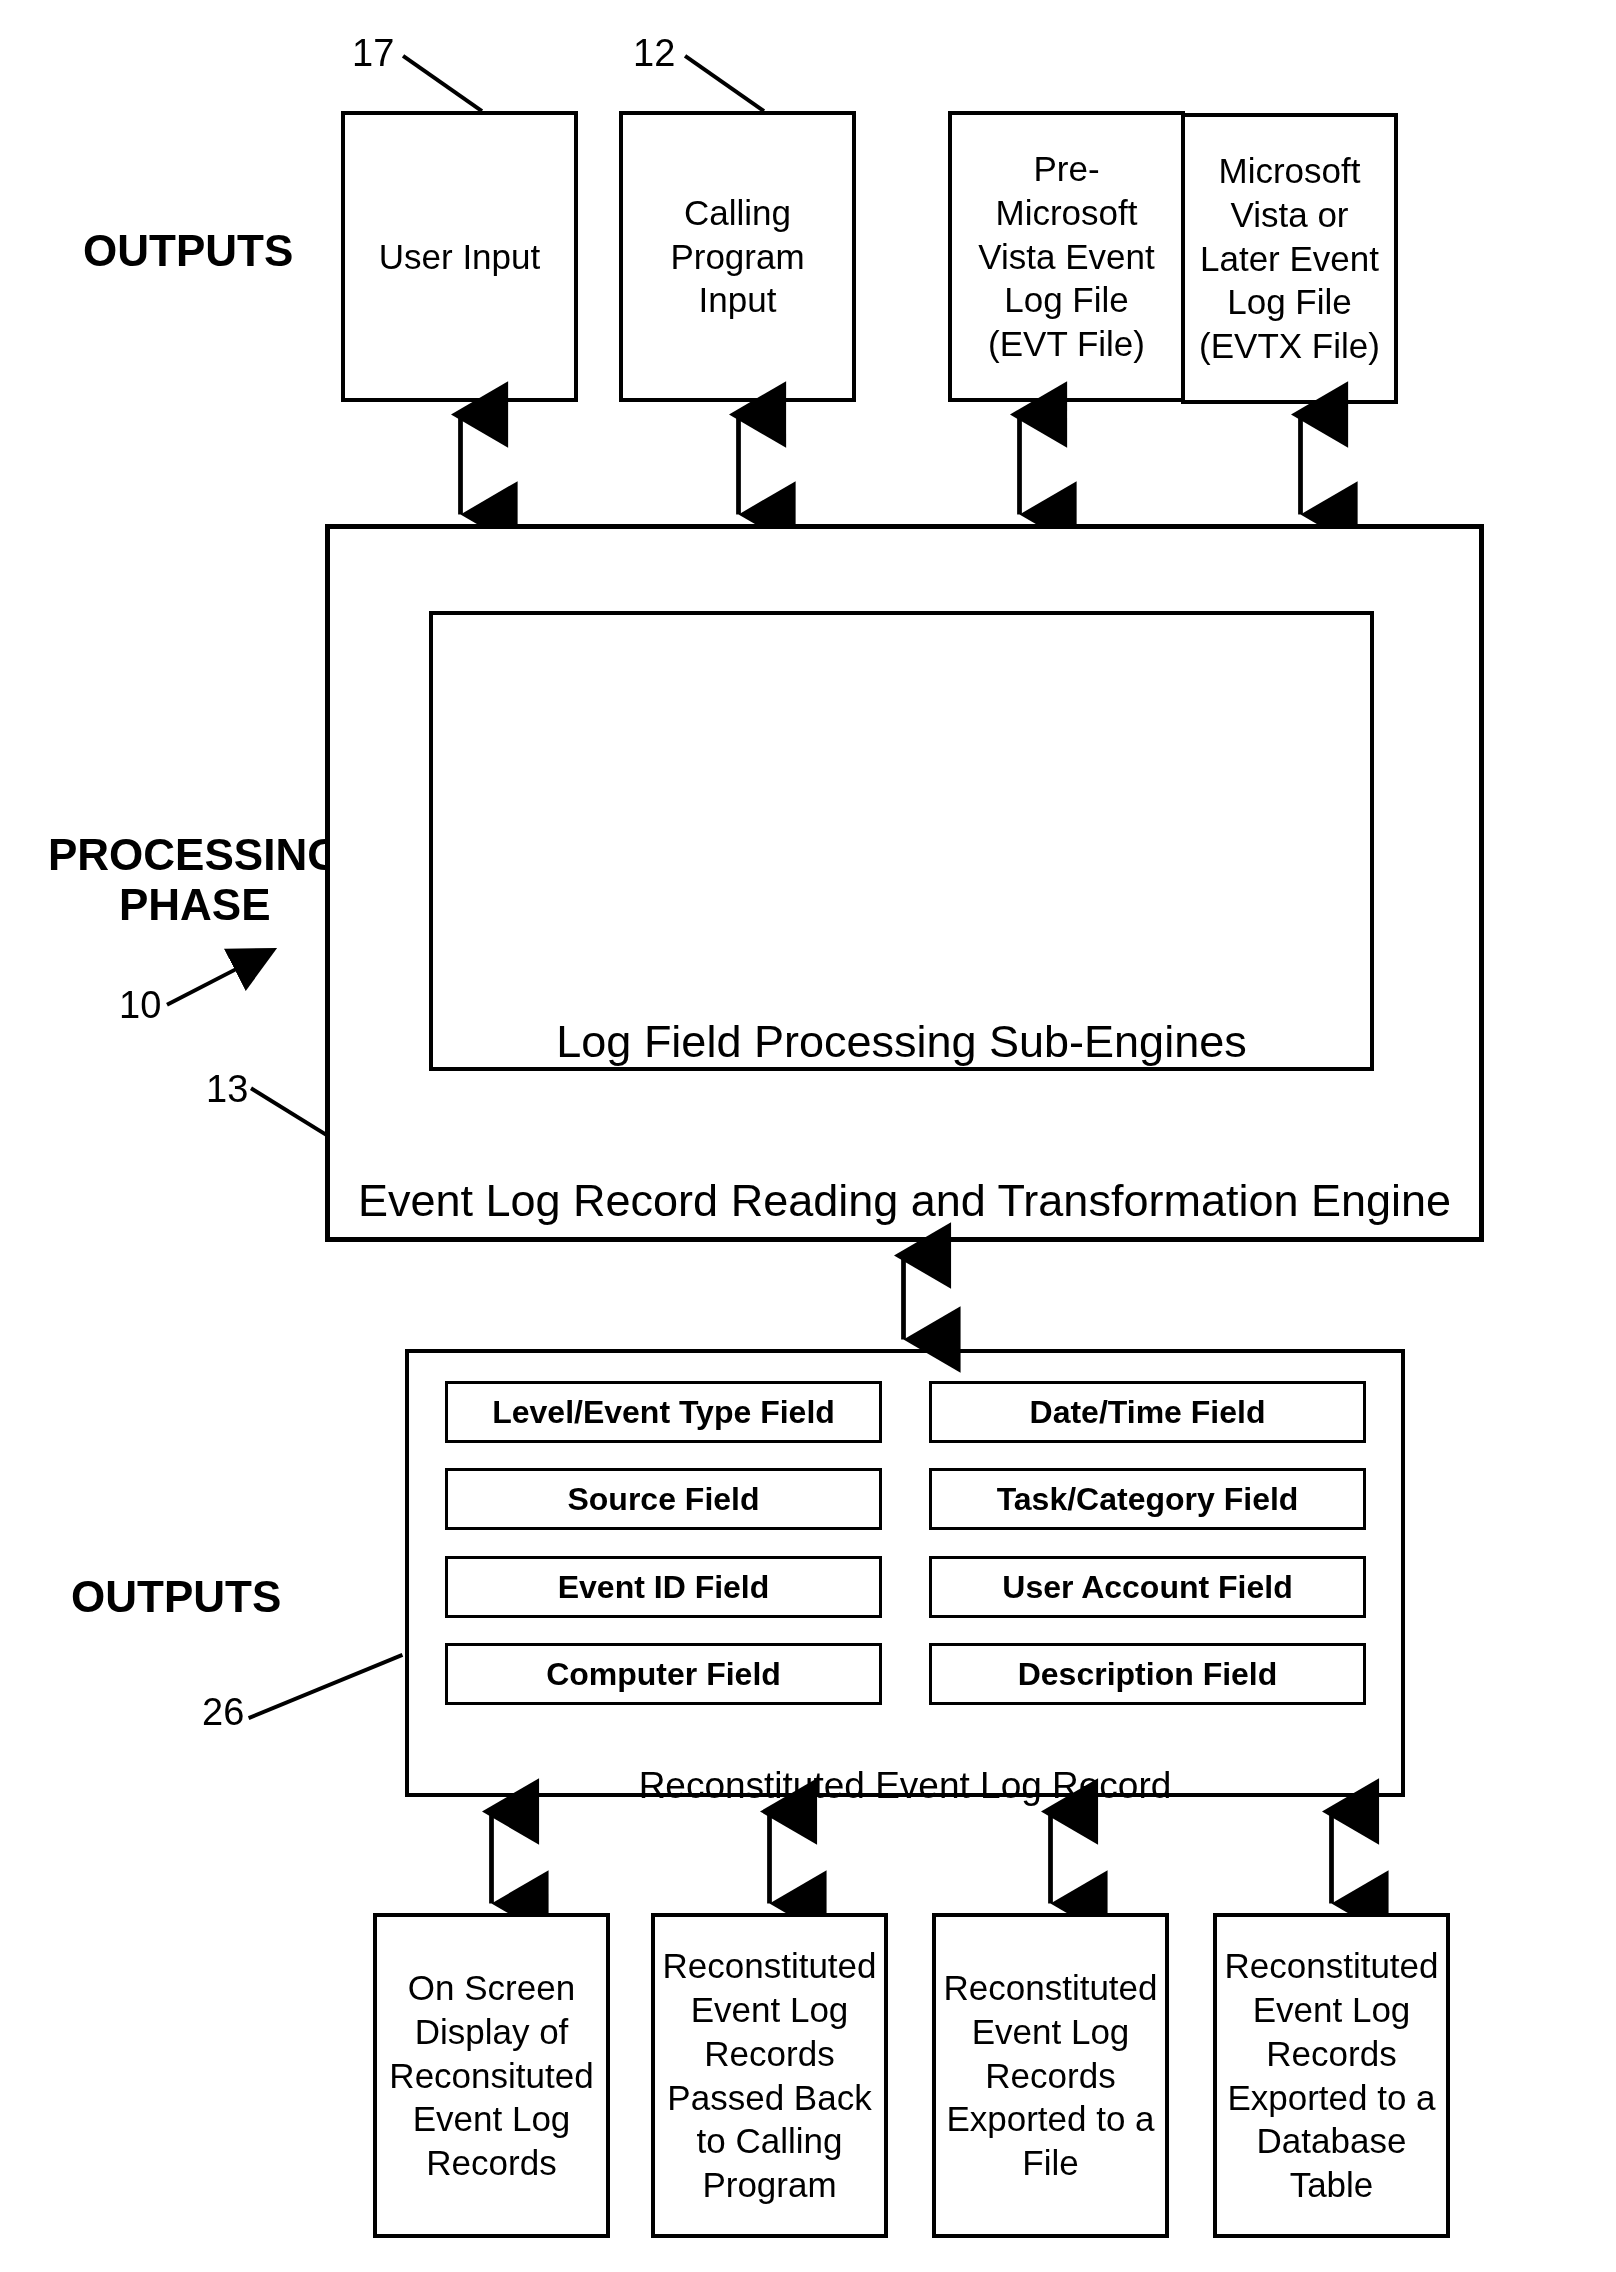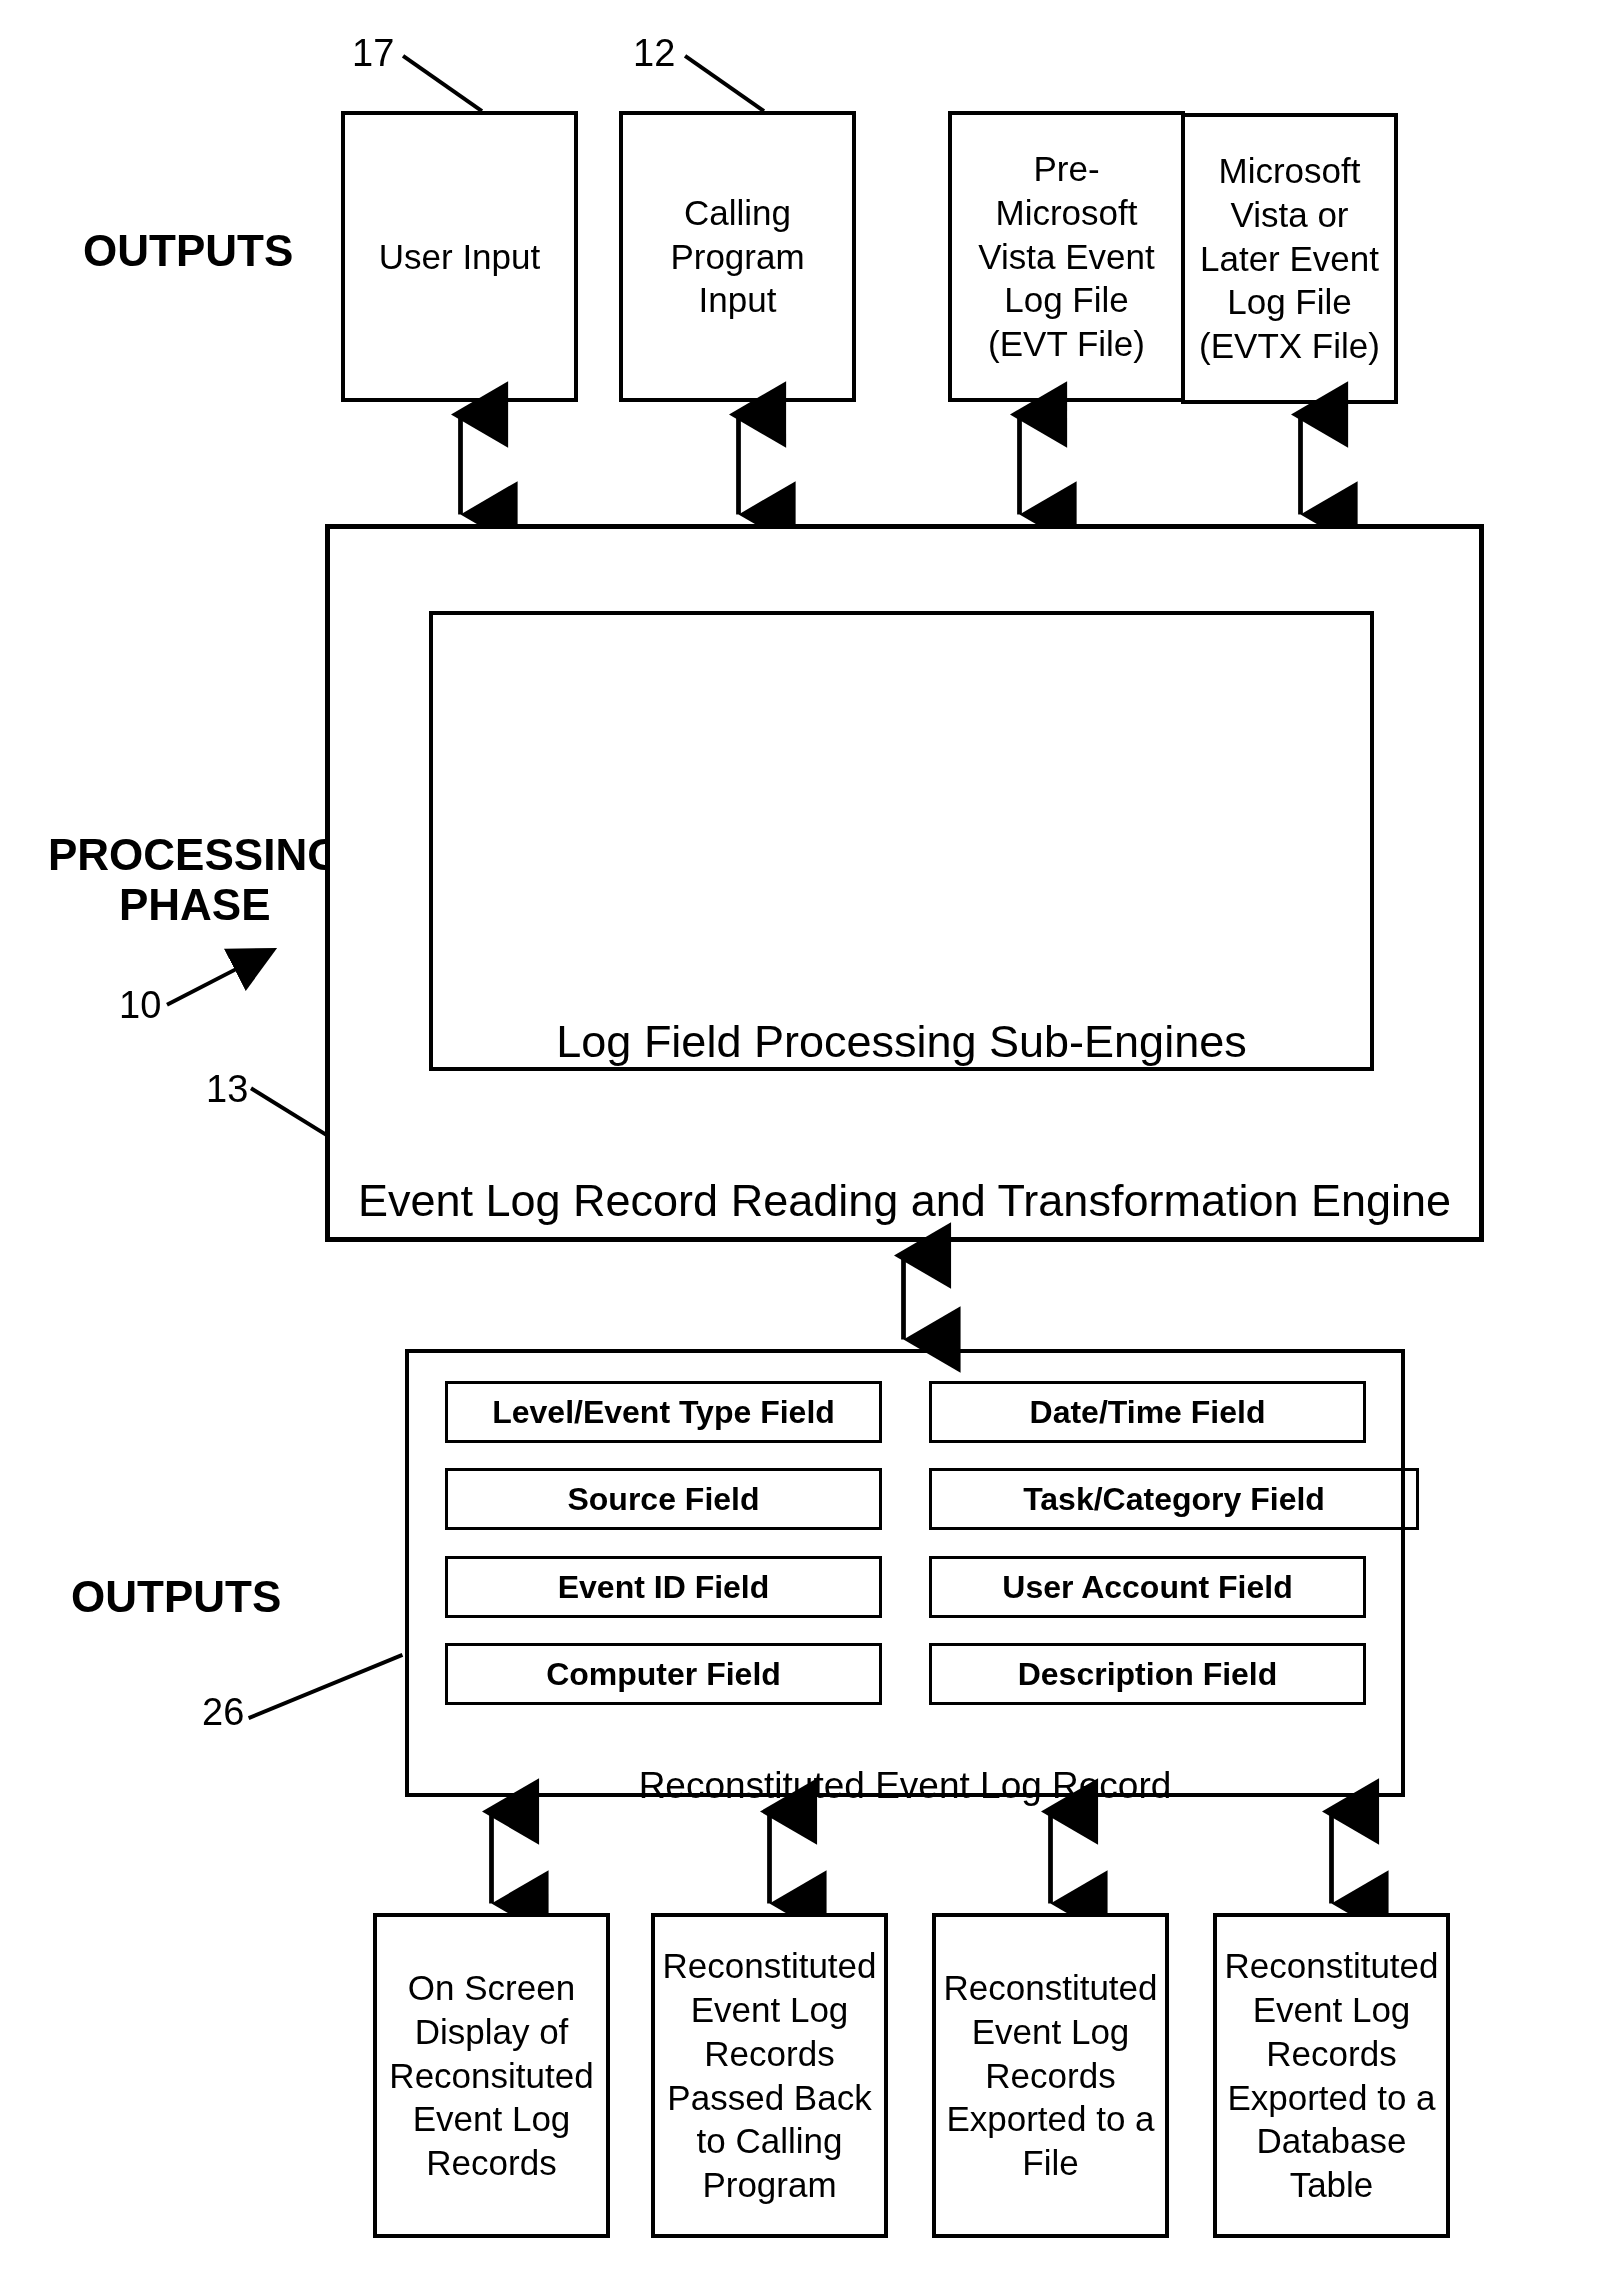--- a/index.html
+++ b/index.html
@@ -104,21 +104,21 @@
 
   <div class="field-box" style="left:445px; top:1381px; width:437px; height:62px;">
       <span>Level/Event Type Field</span>
     </div>
   <div class="field-box" style="left:929px; top:1381px; width:437px; height:62px;">
       <span>Date/Time Field</span>
     </div>
   <div class="field-box" style="left:445px; top:1468px; width:437px; height:62px;">
       <span>Source Field</span>
     </div>
-  <div class="field-box" style="left:929px; top:1468px; width:490px; height:62px;">
+  <div class="field-box" style="left:929px; top:1468px; width:437px; height:62px;">
       <span>Task/Category Field</span>
     </div>
   <div class="field-box" style="left:445px; top:1556px; width:437px; height:62px;">
       <span>Event ID Field</span>
     </div>
   <div class="field-box" style="left:929px; top:1556px; width:437px; height:62px;">
       <span>User Account Field</span>
     </div>
   <div class="field-box" style="left:445px; top:1643px; width:437px; height:62px;">
       <span>Computer Field</span>

